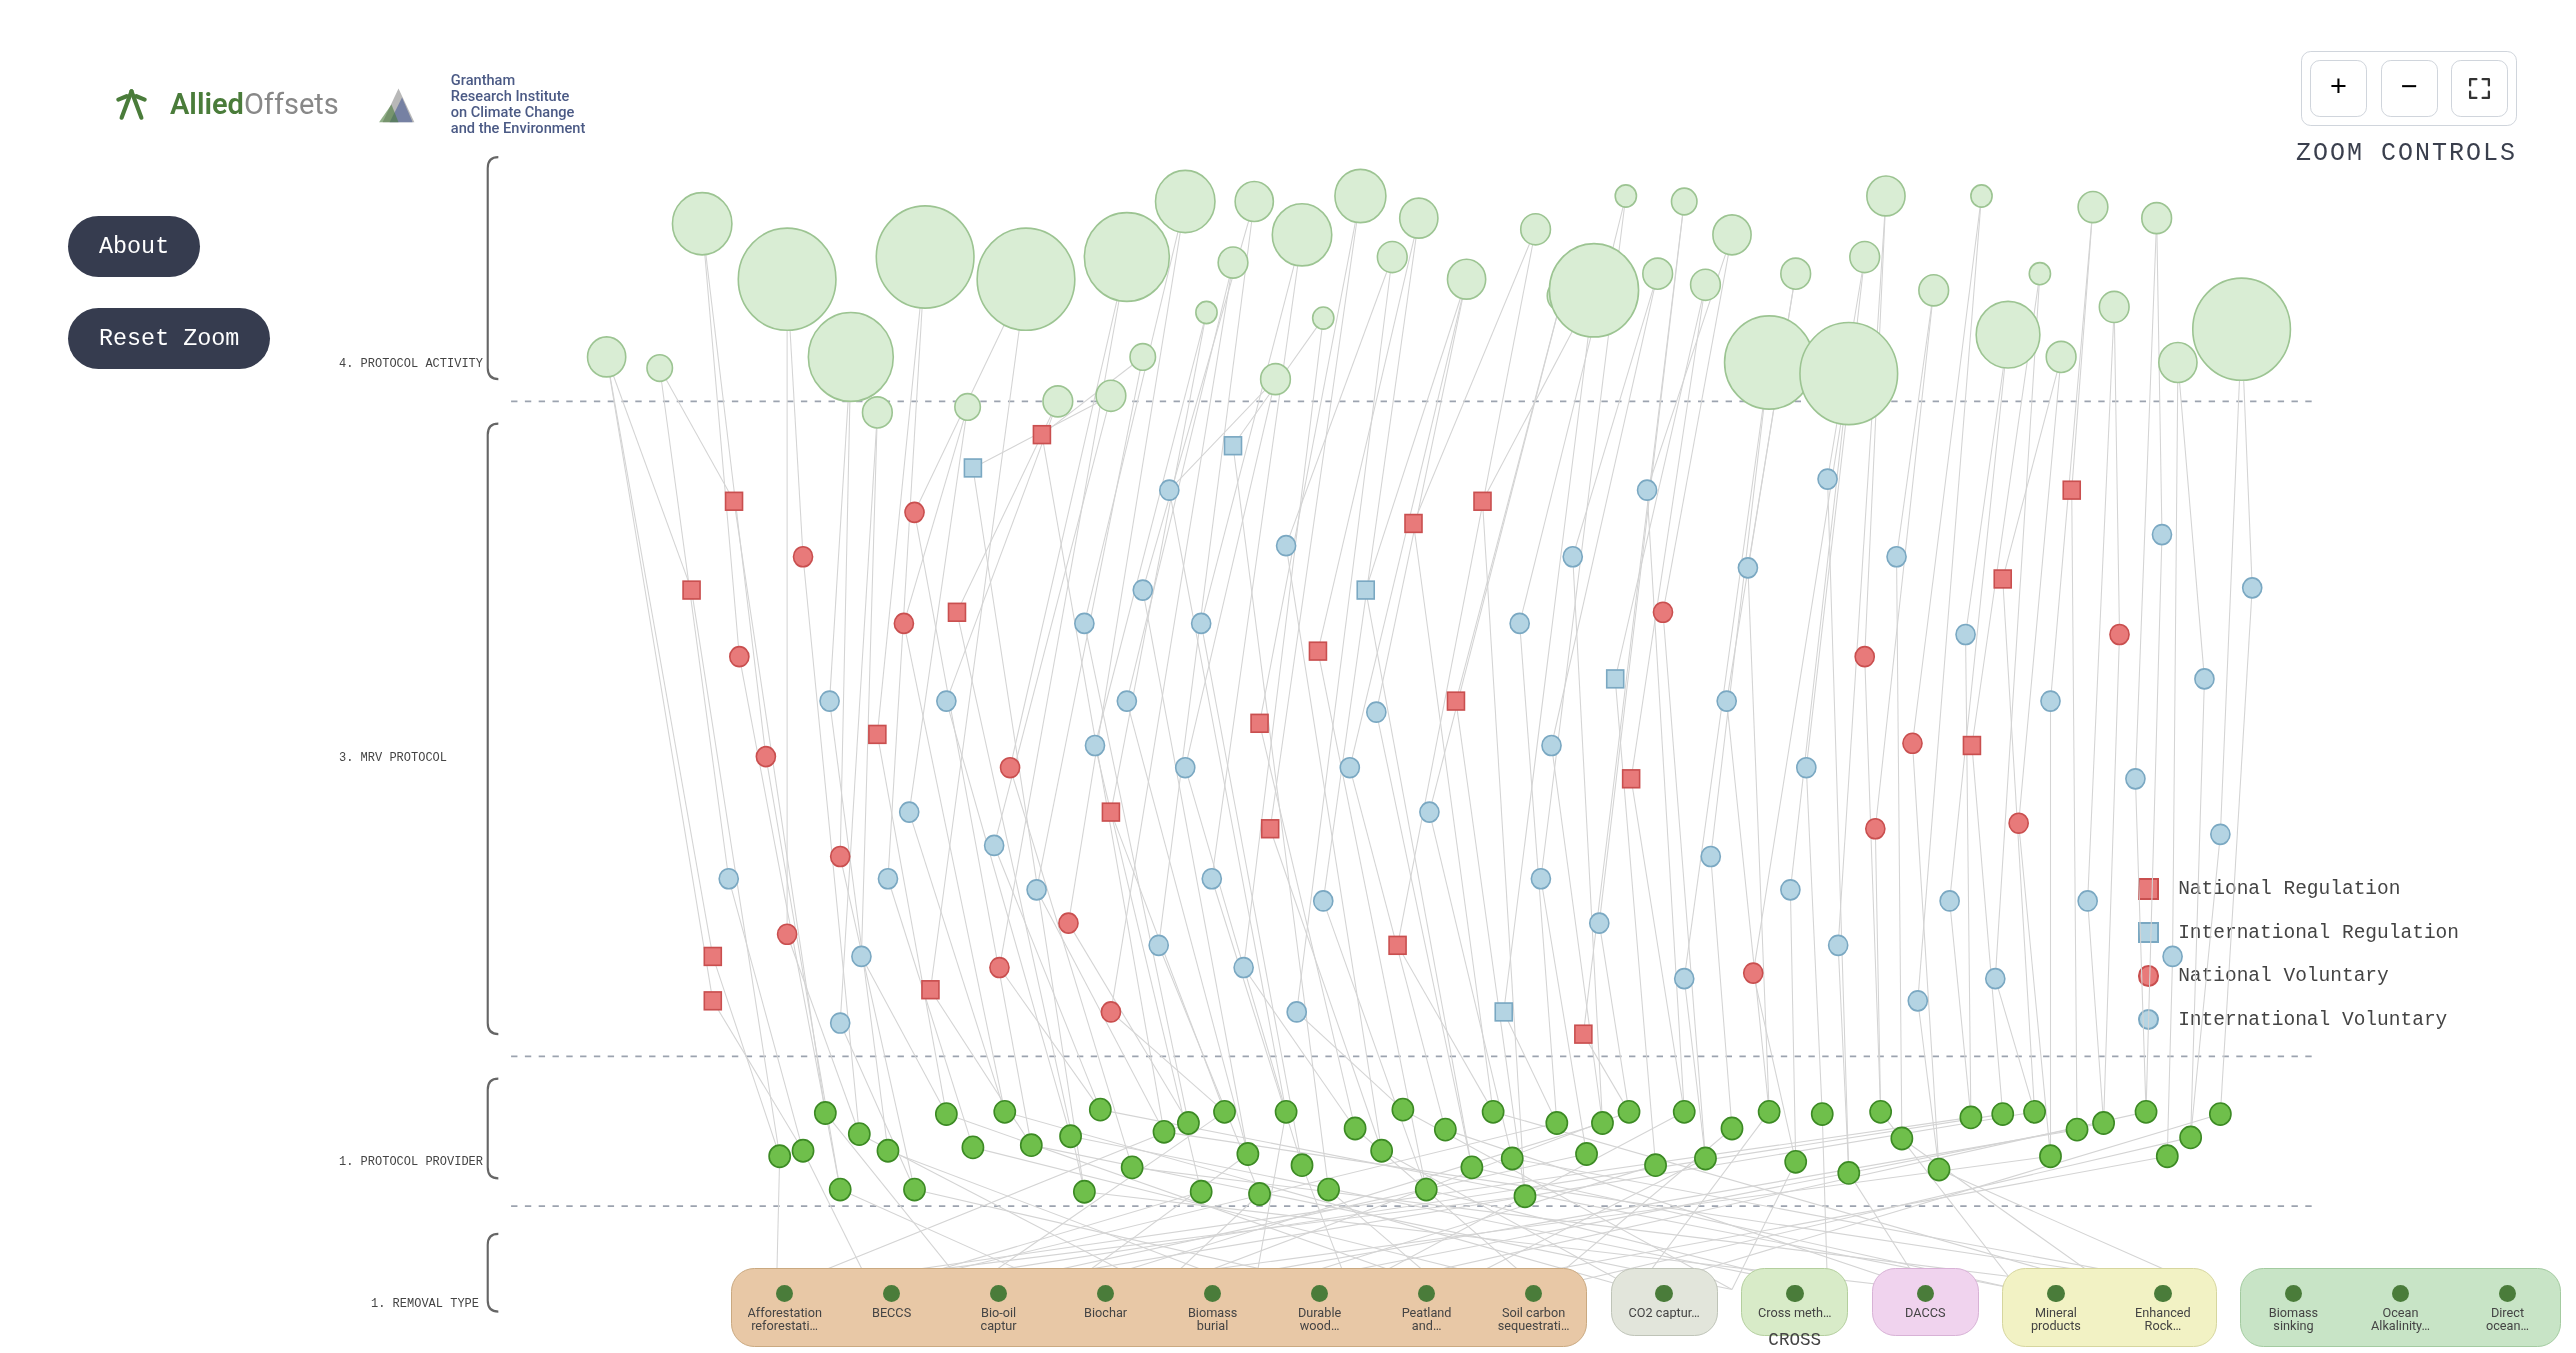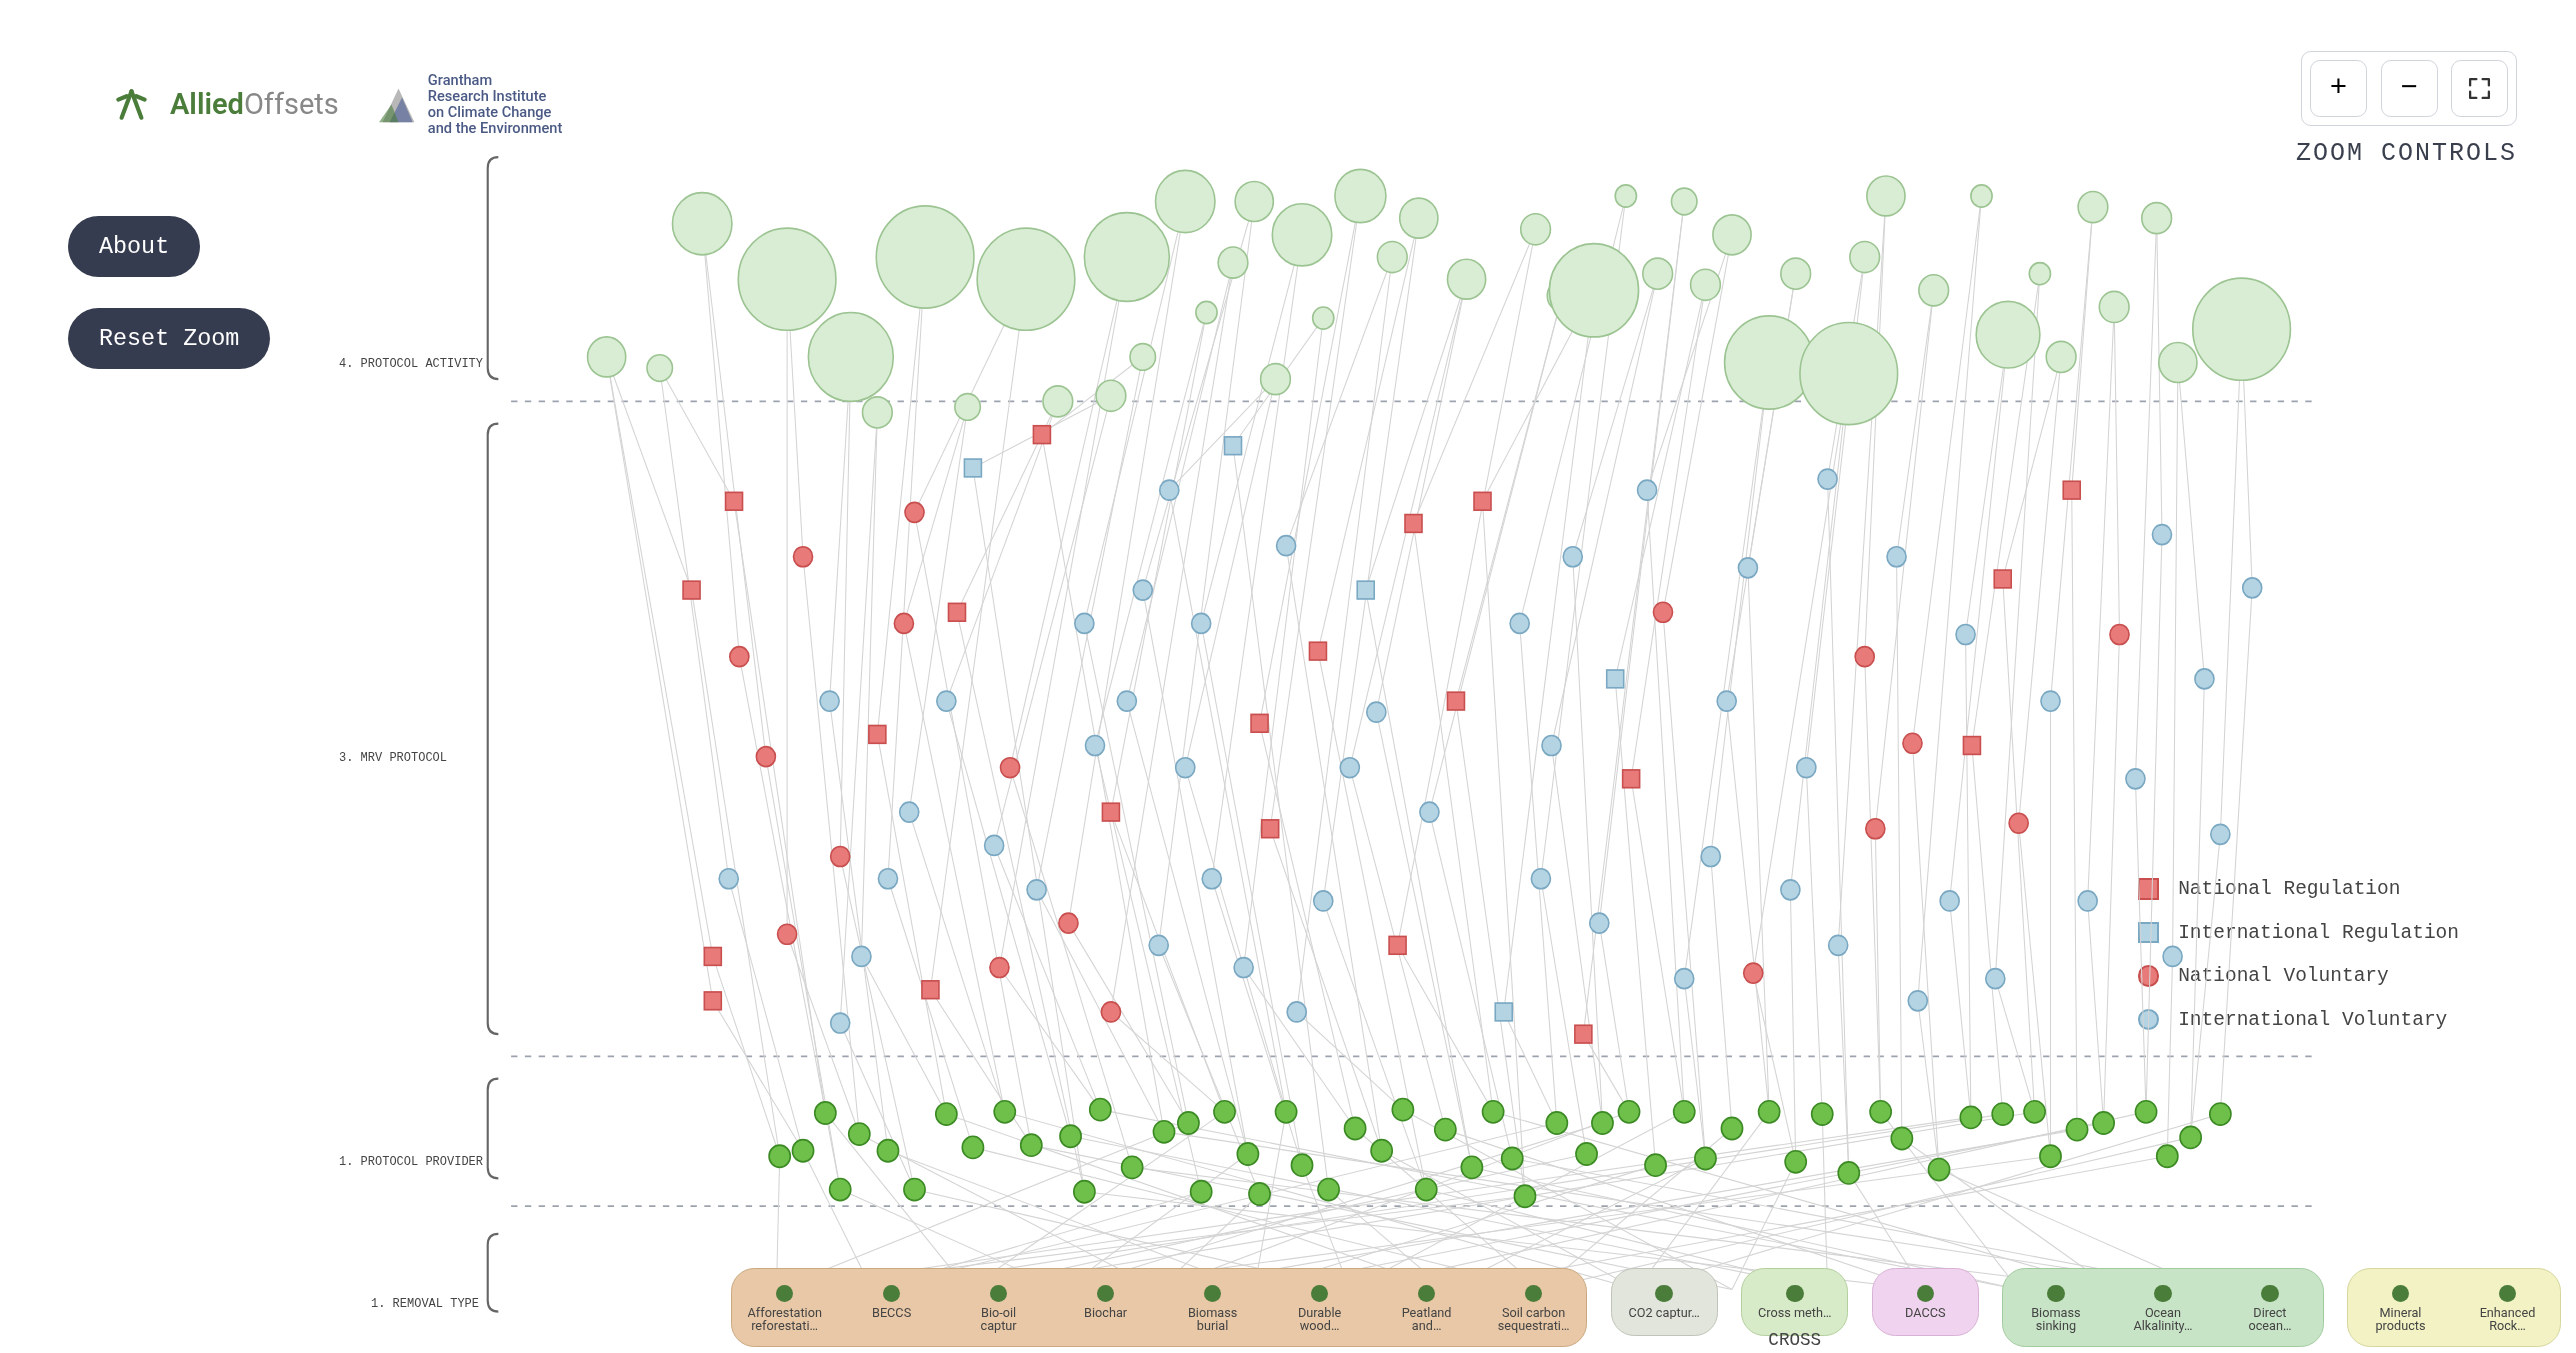--- a/index.html
+++ b/index.html
@@ -23,21 +23,21 @@
     overflow:hidden;
   }
   .page{position:relative;width:2576px;height:1353px;}
   
   .logos{position:absolute;left:115px;top:72px;display:flex;gap:33px;align-items:center;}
   .logo-allied{display:flex;align-items:flex-end;gap:22px;font-size:29px;color:#4a7c3a;}
   .logo-allied .mark{width:33px;height:33px;position:relative;}
   .logo-allied .mark svg{width:100%;height:100%;}
   .logo-allied .light{color:#888;font-weight:400;}
   .logo-allied .bold{font-weight:600;}
-  .logo-gri{display:flex;align-items:center;gap:3px;}
+  .logo-gri{display:flex;align-items:center;gap:26px;}
   .logo-gri .tri{width:53px;height:53px;}
   .logo-gri .txt{font-size:14.6px;line-height:1.1;color:#4b5a85;font-weight:500;}
   
   .side-controls{position:absolute;left:68px;top:216px;display:flex;flex-direction:column;gap:31px;align-items:flex-start;}
   .pill{
     background:var(--blue-dark);color:#fff;border:none;border-radius:974px;
     padding:17.6px 31px;font-size:23.4px;cursor:pointer;font-family:var(--mono);
   }
   
   .zoom-box{position:absolute;right:59px;top:51px;display:flex;flex-direction:column;align-items:flex-end;gap:13.7px;}
@@ -675,44 +675,44 @@
       </div>
       <div class="grp g-chem">
         <div class="dots">
           <div>
             <div class="dot"></div>
             <div class="tinylabel">DACCS</div>
           </div>
         </div>
         <div class="grp-title">CHEMICAL</div>
       </div>
+      <div class="grp g-geo">
+        <div class="dots">
+          <div>
+            <div class="dot"></div>
+            <div class="tinylabel">Mineral products</div>
+          </div>
+          <div>
+            <div class="dot"></div>
+            <div class="tinylabel">Enhanced Rock…</div>
+          </div>
+        </div>
+      </div>
       <div class="grp g-marine">
         <div class="dots">
           <div>
             <div class="dot"></div>
             <div class="tinylabel">Biomass sinking</div>
           </div>
           <div>
             <div class="dot"></div>
             <div class="tinylabel">Ocean Alkalinity…</div>
           </div>
           <div>
             <div class="dot"></div>
             <div class="tinylabel">Direct ocean…</div>
           </div>
         </div>
       </div>
-      <div class="grp g-geo">
-        <div class="dots">
-          <div>
-            <div class="dot"></div>
-            <div class="tinylabel">Mineral products</div>
-          </div>
-          <div>
-            <div class="dot"></div>
-            <div class="tinylabel">Enhanced Rock…</div>
-          </div>
-        </div>
-      </div>
     </div>
 
 </div>
 
 
 </body></html>

